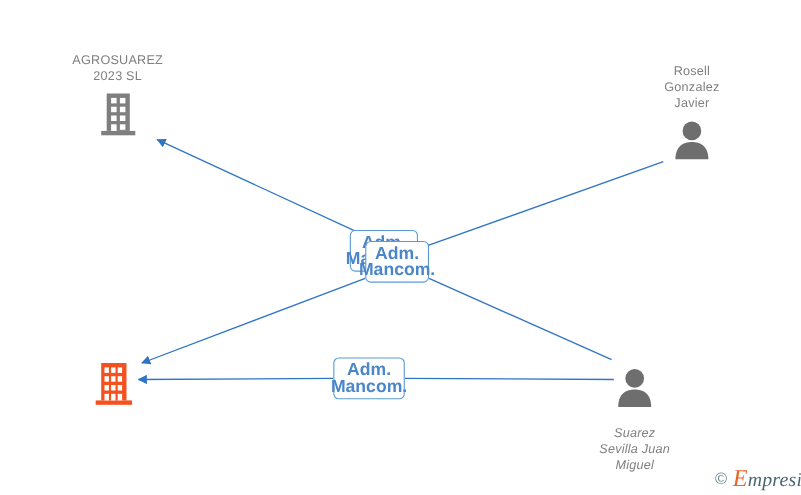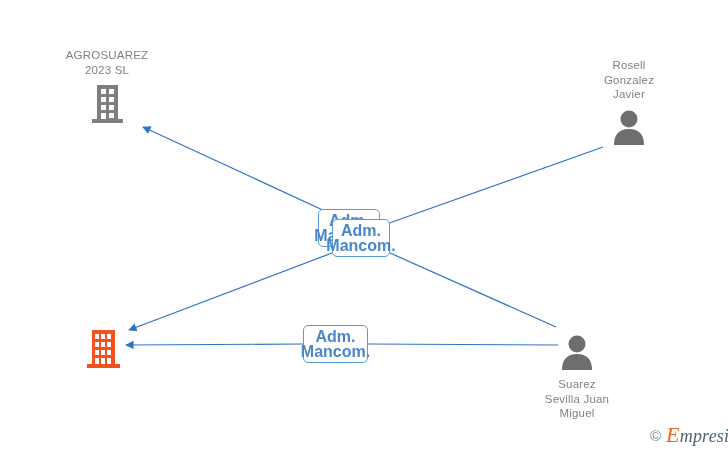--- a/index.html
+++ b/index.html
@@ -156,21 +156,21 @@
     </span>
   </div>
 
   <div class="node" style="left:517px; top:334px;">
     <span class="icon-wrap">
       <svg width="36" height="36" viewBox="0 0 36 36">
         <circle cx="18" cy="10" r="8.5" fill="#6e6e6e"></circle>
         <path d="M 3 36 C 3 23 11 20 18 20 C 25 20 33 23 33 36 Z" fill="#6e6e6e"></path>
       </svg>
     </span>
-    <div class="node-label" style="margin-top:7px;">Suarez
+    <div class="node-label" style="margin-top:17px;font-style:italic;">Suarez
 Sevilla Juan
 Miguel</div>
   </div>
 
   <div class="rel-box" style="left:318px; top:209px; width:62px; height:38px; z-index:2;">Adm.
 Mancom.</div>
 
   <div class="rel-box" style="left:332px; top:219px; width:58px; height:38px; z-index:3;">Adm.
 Mancom.</div>
 

